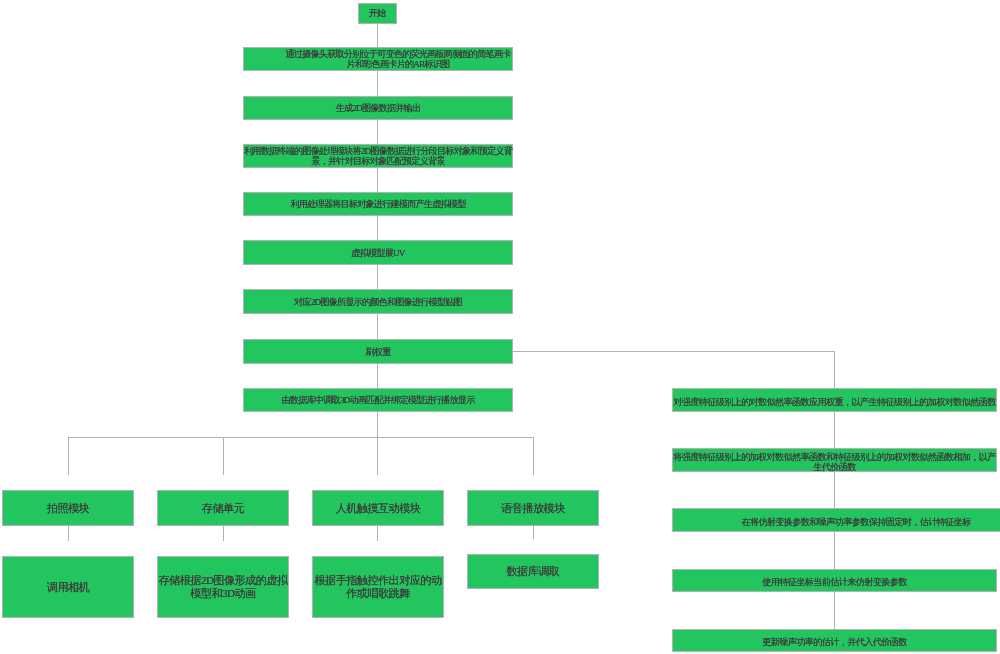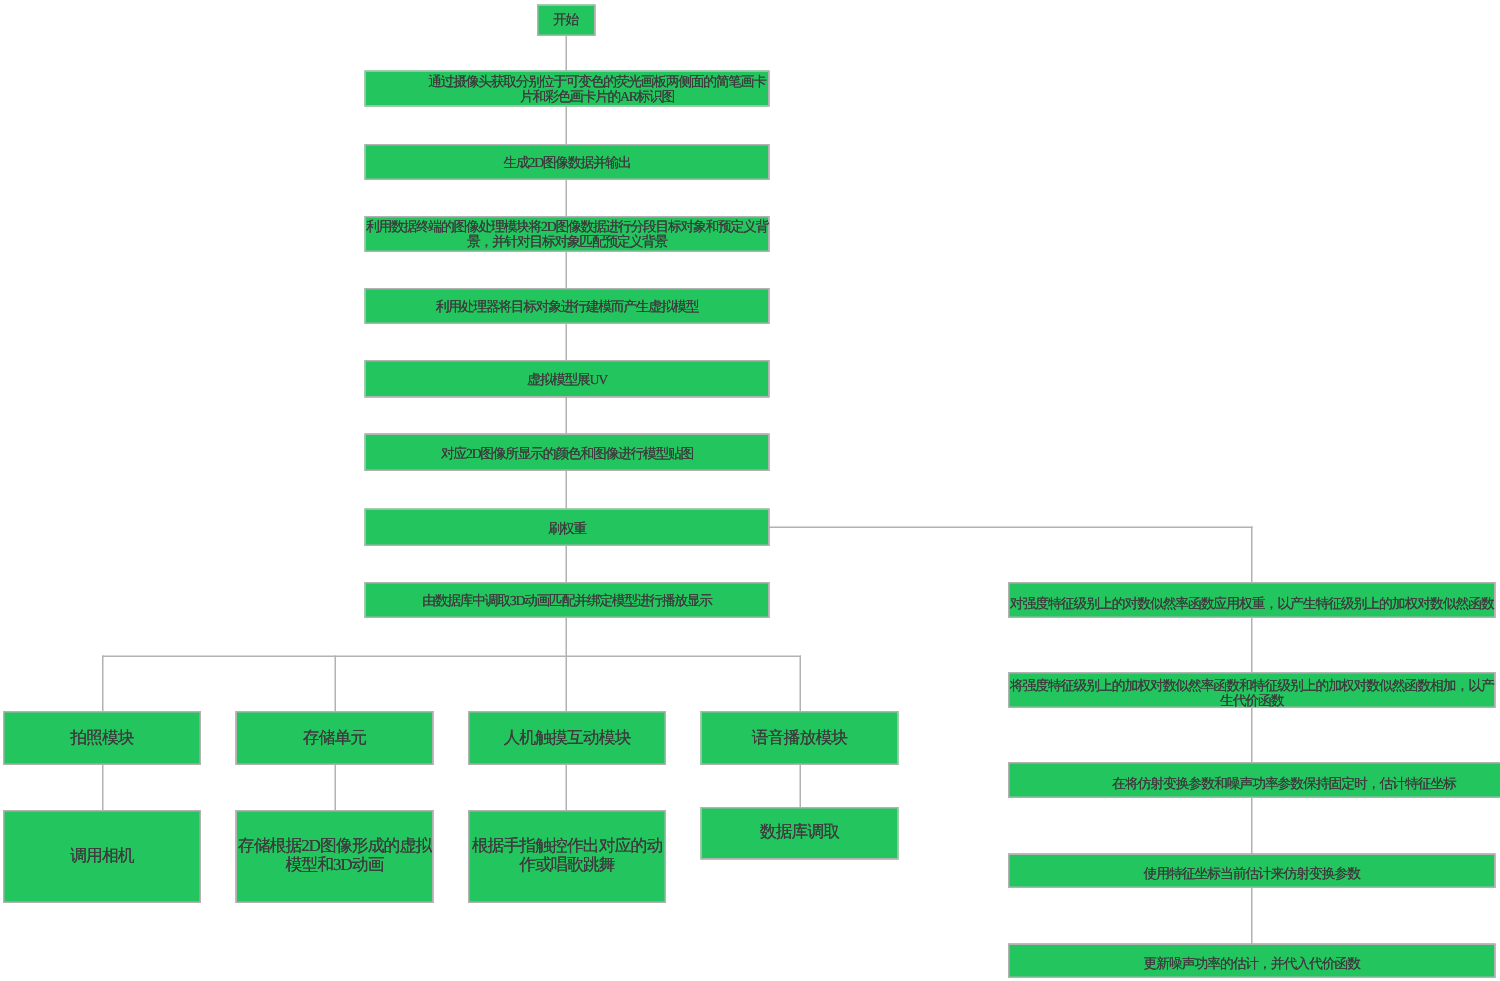--- a/index.html
+++ b/index.html
@@ -19,21 +19,21 @@
     display:flex;align-items:center;justify-content:center;
     text-align:center;
     font-size:9.2px;
     line-height:9.7px;
     color:#3d3d3d;
     letter-spacing:-0.85px;
     text-shadow:0 0 0.28px #3d3d3d;
   }
   .node span{display:block;padding:0 0px;position:relative;top:1.2px;}
   
-  .node.big{font-size:11.2px;line-height:12.9px;letter-spacing:-0.6px;}
+  .node.big{font-size:11.2px;line-height:12.9px;letter-spacing:-0.6px;margin-top:16px;}
   .node.big span{padding:0 0px;top:0.2px;}
   
   .node.rt{font-size:9.2px;line-height:10px;letter-spacing:-0.7px;}
   .node.rt span{padding:0 0px;top:1.8px;}
   .ln{position:absolute;background:#b2b2b2;}
   .lnh{height:1px;}
   .lnv{width:1px;}
 </style>
 </head>
 <body>

